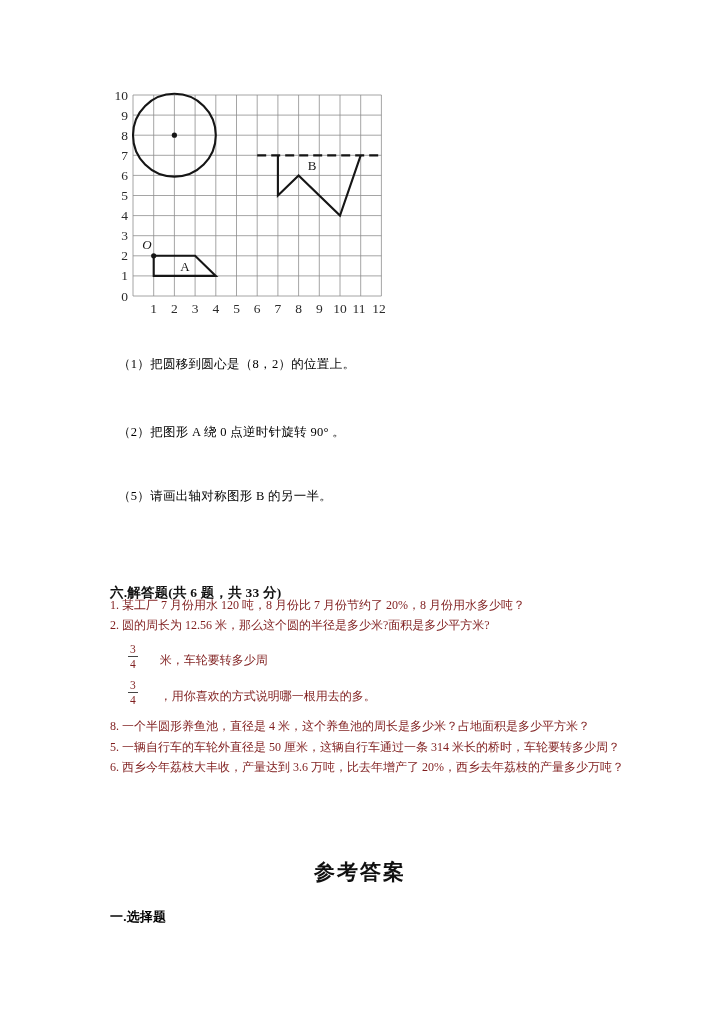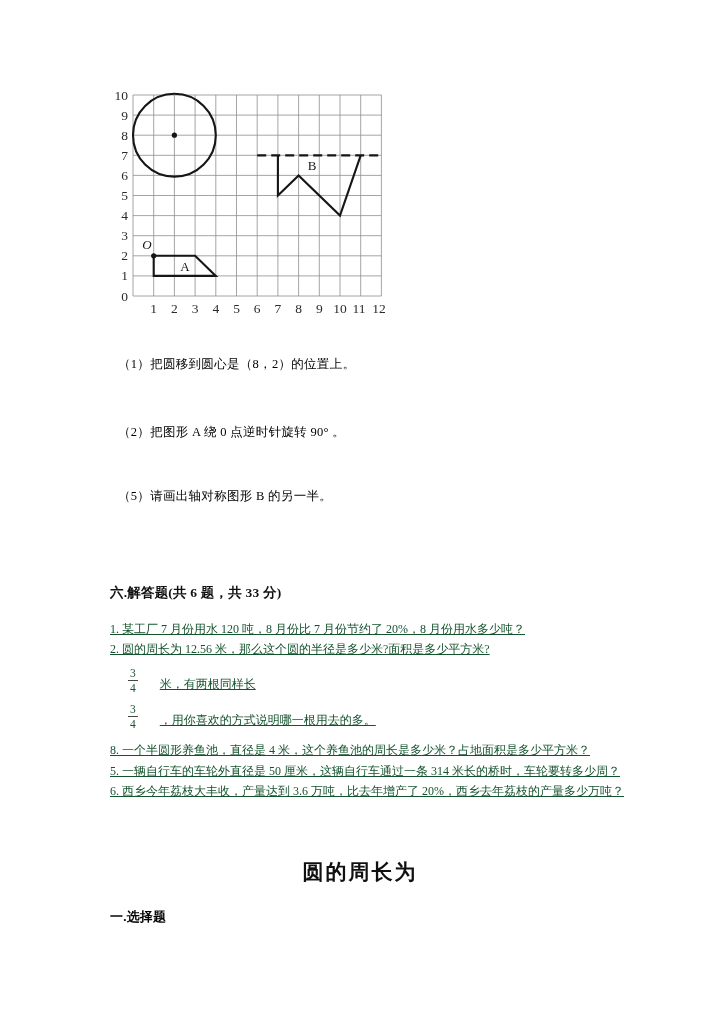--- a/index.html
+++ b/index.html
@@ -56,26 +56,25 @@
     color: #111;
     letter-spacing: 0.2px;
     white-space: nowrap;
     text-align: center;
   }
 
   
   .problems {
     position: absolute;
     left: 110px;
-    top: 620px;
+    top: 596px;
     width: 520px;
     font-size: 12px;
-    color: #14532d;
+    color: #7f1d1d;
     line-height: 1.62;
-    text-decoration: underline;
   }
   .problem {
     margin: 0 0 1px 0;
     text-indent: 0;
   }
   .problem.gap-before { margin-top: 9px; }
   .problem.gap-after  { margin-bottom: 9px; }
   .p-inline { display: inline; }
 
   
@@ -216,31 +215,31 @@
 
   <div class="section-heading">六.解答题(共 6 题，共 33 分)</div>
 
   <div class="problems">
 
     <p class="problem">1. 某工厂 7 月份用水 120 吨，8 月份比 7 月份节约了 20%，8 月份用水多少吨？</p>
 
     <p class="problem gap-after">2. 圆的周长为 12.56 米，那么这个圆的半径是多少米?面积是多少平方米?</p>
 
     <p class="problem">
-      <span class="frac"><span class="num">3</span><span class="bar"></span><span class="den">4</span></span><span class="p-inline">米，有两根同样长</span>
+      <span class="frac"><span class="num">3</span><span class="bar"></span><span class="den">4</span></span><span class="p-inline">米，车轮要转多少周</span>
     </p>
 
     <p class="problem gap-before gap-after">
       <span class="frac"><span class="num">3</span><span class="bar"></span><span class="den">4</span></span><span class="p-inline">，用你喜欢的方式说明哪一根用去的多。</span>
     </p>
 
     <p class="problem">8. 一个半圆形养鱼池，直径是 4 米，这个养鱼池的周长是多少米？占地面积是多少平方米？</p>
 
     <p class="problem">5. 一辆自行车的车轮外直径是 50 厘米，这辆自行车通过一条 314 米长的桥时，车轮要转多少周？</p>
 
     <p class="problem">6. 西乡今年荔枝大丰收，产量达到 3.6 万吨，比去年增产了 20%，西乡去年荔枝的产量多少万吨？</p>
   </div>
 
-  <div class="answers-title">圆的周长为</div>
+  <div class="answers-title">参考答案</div>
 
   <div class="answers-sub">一.选择题</div>
 
 </div>
 
 </body></html>

